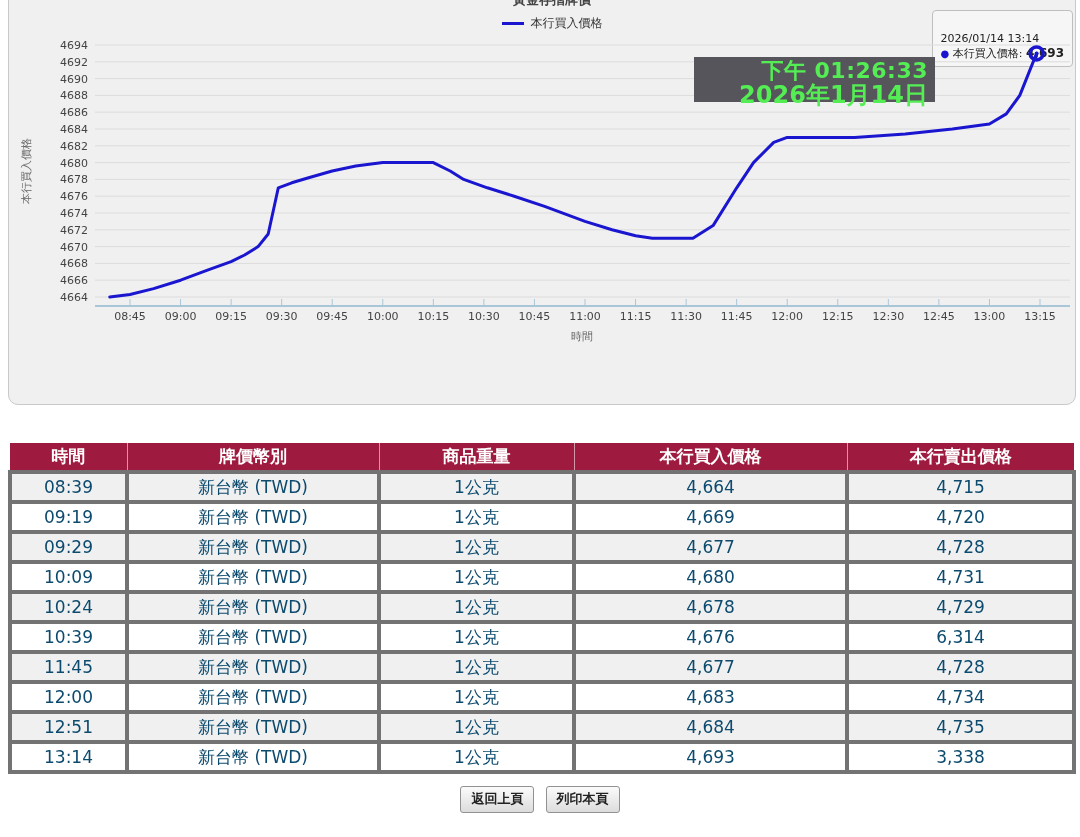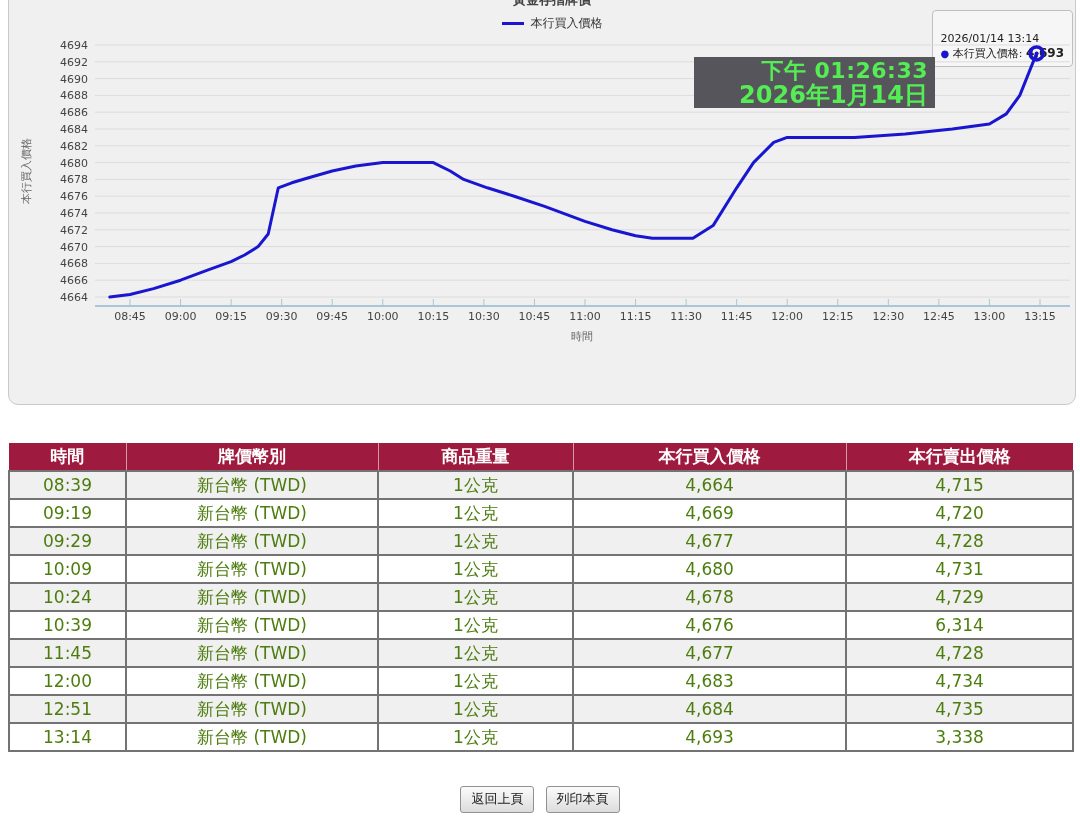--- a/index.html
+++ b/index.html
@@ -23,45 +23,45 @@
   .legend-swatch{display:inline-block;width:22px;height:3px;background:#1a16d0;}
   .info-box{
     position:absolute;top:10px;right:7px;background:#f6f6f6;border:1px solid #bfbfbf;
     border-radius:4px;padding:20px 8px 5px;font-size:11px;color:#222;line-height:15px;
     text-align:left;
   }
   .info-box .dot{color:#1a16d0;font-size:10px;}
   .info-box .val{font-weight:bold;font-size:12px;}
   #chart-svg{position:absolute;left:0;top:0;width:1080px;height:425px;}
   .clock-overlay{
-    position:absolute;left:694px;top:57px;width:241px;height:51px;box-sizing:border-box;
+    position:absolute;left:694px;top:57px;width:241px;height:45px;box-sizing:border-box;
     background:#56555c;color:#54ee54;text-align:right;padding:2px 7px 0 0;
     font-weight:bold;
   }
   .clock-overlay .clock-time{font-size:22px;line-height:24px;letter-spacing:0.5px;}
   .clock-overlay .clock-date{font-size:24px;line-height:25px;}
   
   .price-table-wrap{position:absolute;left:8px;top:443px;width:1064px;}
   table.price-table{border-collapse:collapse;width:100%;table-layout:fixed;}
   .price-table thead th{
     background:#9e1b3f;color:#ffffff;font-size:17px;font-weight:bold;height:27px;
     padding:0;border-right:1px solid rgba(255,255,255,.55);
   }
   .price-table thead th:last-child{border-right:none;}
   .price-table tbody td{
-    font-size:17px;color:#4d7c0f;text-align:center;height:26px;padding:0;
-    border:2px solid #737373;background:#ffffff;
+    font-size:17px;color:#0c4a6e;text-align:center;height:26px;padding:0;
+    border:4px solid #737373;background:#ffffff;
   }
   .price-table tbody tr:nth-child(odd) td{background:#f0f0f0;}
   
   .button-row{position:absolute;left:0;top:786px;width:1080px;text-align:center;}
   .button-row button{
     font-family:"DejaVu Sans","Liberation Sans",sans-serif;font-size:13px;color:#222;
     padding:3px 10px 4px;border:1px solid #919191;border-radius:3px;
-    background:linear-gradient(#fbfbfb,#dcdcdc);margin:0 3px;cursor:pointer;
+    background:linear-gradient(#fbfbfb,#dcdcdc);margin:0 3px;cursor:pointer;font-weight:bold;
   }
 </style>
 </head>
 <body>
 
 <div class="chart-panel"></div>
 
 <div class="chart-title">黃金存摺牌價</div>
 
 <div class="chart-legend">

